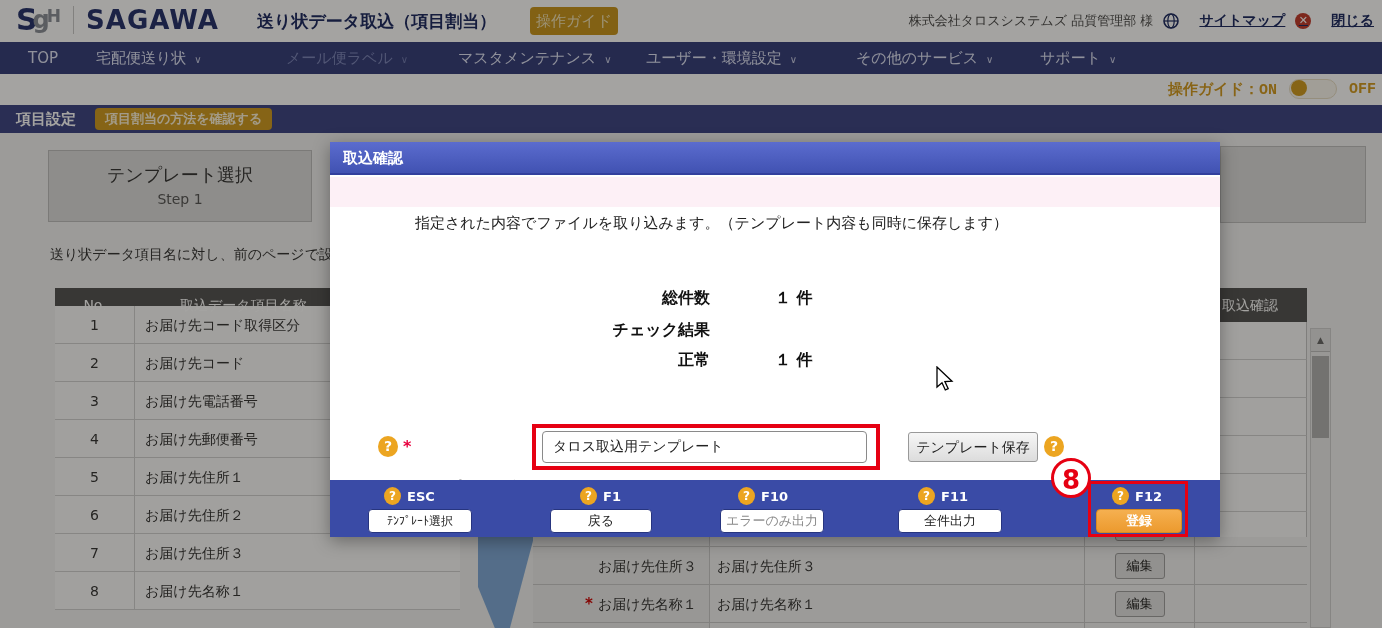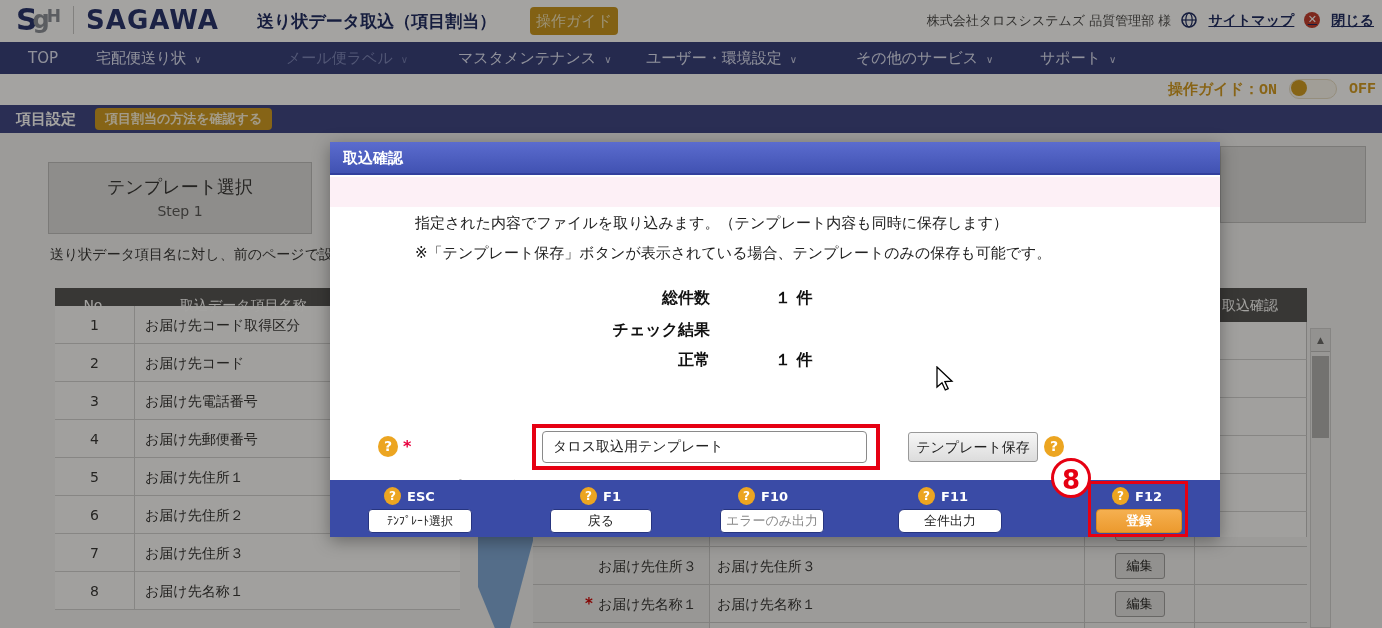--- a/index.html
+++ b/index.html
@@ -12,38 +12,38 @@
   .logo-s{font-size:30px;font-weight:bold;color:#23306b;line-height:30px;}
   .logo-g{font-size:24px;font-weight:bold;color:#8a8f98;margin-left:-5px;line-height:24px;}
   .logo-h{font-size:17px;font-weight:bold;color:#8a8f98;margin-left:-3px;position:relative;top:-4px;}
   .logo-div{width:1px;height:28px;background:#c9c9c9;margin:0 12px;}
   .logo-sagawa{font-size:26px;font-weight:800;color:#23306b;letter-spacing:1px;}
   .page-title{left:257px;top:10px;font-size:17px;font-weight:bold;color:#1a2860;}
   .guide-btn{left:530px;top:7px;width:88px;height:28px;background:#c8951c;border-radius:4px;
              color:#f2e3b8;font-size:15px;line-height:28px;text-align:center;}
   .hdr-right{right:8px;top:0;height:42px;display:flex;align-items:center;gap:10px;}
   .user-name{font-size:13px;color:#4a4a4a;}
-  .hdr-link{font-size:14px;font-weight:bold;color:#1a2860;text-decoration:underline;display:flex;gap:11px;}
+  .hdr-link{font-size:14px;font-weight:bold;color:#1a2860;text-decoration:underline;display:flex;align-items:center;gap:20px;}
   .x-icon{width:16px;height:16px;border-radius:50%;background:#c0392b;color:#fff;font-size:11px;
           line-height:16px;text-align:center;font-weight:bold;display:inline-block;}
   .nav{left:0;top:42px;width:1382px;height:32px;background:#333c7a;}
   .nav-item{top:0;height:32px;line-height:32px;font-size:15px;color:#dfe3f5;white-space:nowrap;}
   .nav-item .arr{font-size:10px;margin-left:8px;opacity:.85;}
   .nav-item.disabled{color:#7a84b8;}
   .guide-row{left:0;top:74px;width:1382px;height:31px;background:#fff;}
   .toggle-wrap{right:6px;top:5px;display:flex;align-items:center;gap:12px;font-family:Liberation Mono, monospace;}
   .gold-label{color:#d29a20;font-weight:bold;font-size:15px;}
   .pill{width:46px;height:18px;background:#faf7ef;border:1px solid #e7ddc5;border-radius:10px;position:relative;}
   .knob{position:absolute;left:1px;top:0px;width:16px;height:16px;border-radius:50%;background:#cf9a1f;}
   .subhdr{left:0;top:105px;width:1382px;height:28px;background:#3a4383;}
   .subhdr-title{left:16px;top:0;line-height:28px;color:#fff;font-weight:bold;font-size:15px;}
   .subhdr-btn{left:95px;top:3px;height:22px;padding:0 10px;background:#cf9a1f;border-radius:4px;
               color:#fdf3d8;font-size:13px;line-height:22px;font-weight:bold;}
   .panel{background:#dcdcdc;border:1px solid #bdbdbd;box-sizing:border-box;}
-  .step-panel{left:48px;top:150px;width:264px;height:72px;text-align:center;margin-top:12px;}
+  .step-panel{left:48px;top:150px;width:264px;height:72px;text-align:center;}
   .step-panel .t1{font-size:18px;color:#333;margin-top:12px;}
   .step-panel .t2{font-size:14px;color:#555;margin-top:4px;}
   .right-panel{left:1220px;top:146px;width:146px;height:77px;}
   .instruction{left:50px;top:246px;font-size:14px;color:#333;white-space:nowrap;width:282px;overflow:hidden;}
   .ltable{left:55px;top:288px;}
   .lt-hrow{display:flex;}
   .lt-hcell{height:18px;background:#525252;color:#fff;font-size:14px;line-height:34px;box-sizing:border-box;}
   .lt-row{display:flex;height:38px;background:#fafafa;border-bottom:1px solid #d0d0d0;box-sizing:border-box;}
   .lt-no{width:80px;text-align:center;line-height:38px;font-size:14px;color:#333;border-right:1px solid #d0d0d0;box-sizing:border-box;}
   .lt-name{width:325px;padding-left:10px;line-height:38px;font-size:14px;color:#333;box-sizing:border-box;}
@@ -274,21 +274,20 @@
       <div class="low-c4" style="height:5px;"></div>
   </div>
 </div>
 
 <div class="abs dim"></div>
 
 <div class="abs modal">
   <div class="abs m-title">取込確認</div>
   <div class="abs m-pink"></div>
   <div class="abs m-desc1">指定された内容でファイルを取り込みます。（テンプレート内容も同時に保存します）</div>
-  <div class="abs m-desc2">※「テンプレート保存」ボタンが表示されている場合、テンプレートのみの保存も可能です。</div>
 
   <div class="abs m-statlbl" style="left:180px;top:146px;">総件数</div>
   <div class="abs m-statval" style="left:445px;top:146px;">１ 件</div>
   <div class="abs m-statlbl" style="left:180px;top:178px;">チェック結果</div>
   <div class="abs m-statlbl" style="left:180px;top:208px;">正常</div>
   <div class="abs m-statval" style="left:445px;top:208px;">１ 件</div>
 
   <span class="abs qicon" style="left:48px;top:294px;">?</span>
   <span class="abs m-star" style="left:73px;top:295px;">*</span>
   <span class="abs m-field-label" style="left:86px;top:296px;margin-top:40px;">テンプレート名称</span>
@@ -309,21 +308,21 @@
     <div class="fk-btn" style="left:220px;width:102px;">戻る</div>
     <div class="fk-keyline" style="left:408px;">
         <span class="qicon">?</span>
         <span class="fk-key">F10</span>
       </div>
     <div class="fk-btn gray" style="left:390px;width:104px;">エラーのみ出力</div>
     <div class="fk-keyline" style="left:588px;">
         <span class="qicon">?</span>
         <span class="fk-key">F11</span>
       </div>
-    <div class="fk-btn" style="left:568px;width:104px;border-radius:6px;">全件出力</div>
+    <div class="fk-btn" style="left:568px;width:104px;">全件出力</div>
     <div class="fk-keyline" style="left:782px;">
         <span class="qicon">?</span>
         <span class="fk-key">F12</span>
       </div>
     <div class="fk-btn orange" style="left:766px;width:86px;">登録</div>
   </div>
 </div>
 
 <div class="abs red-box rb1"></div>
 <div class="abs red-box rb2"></div>

